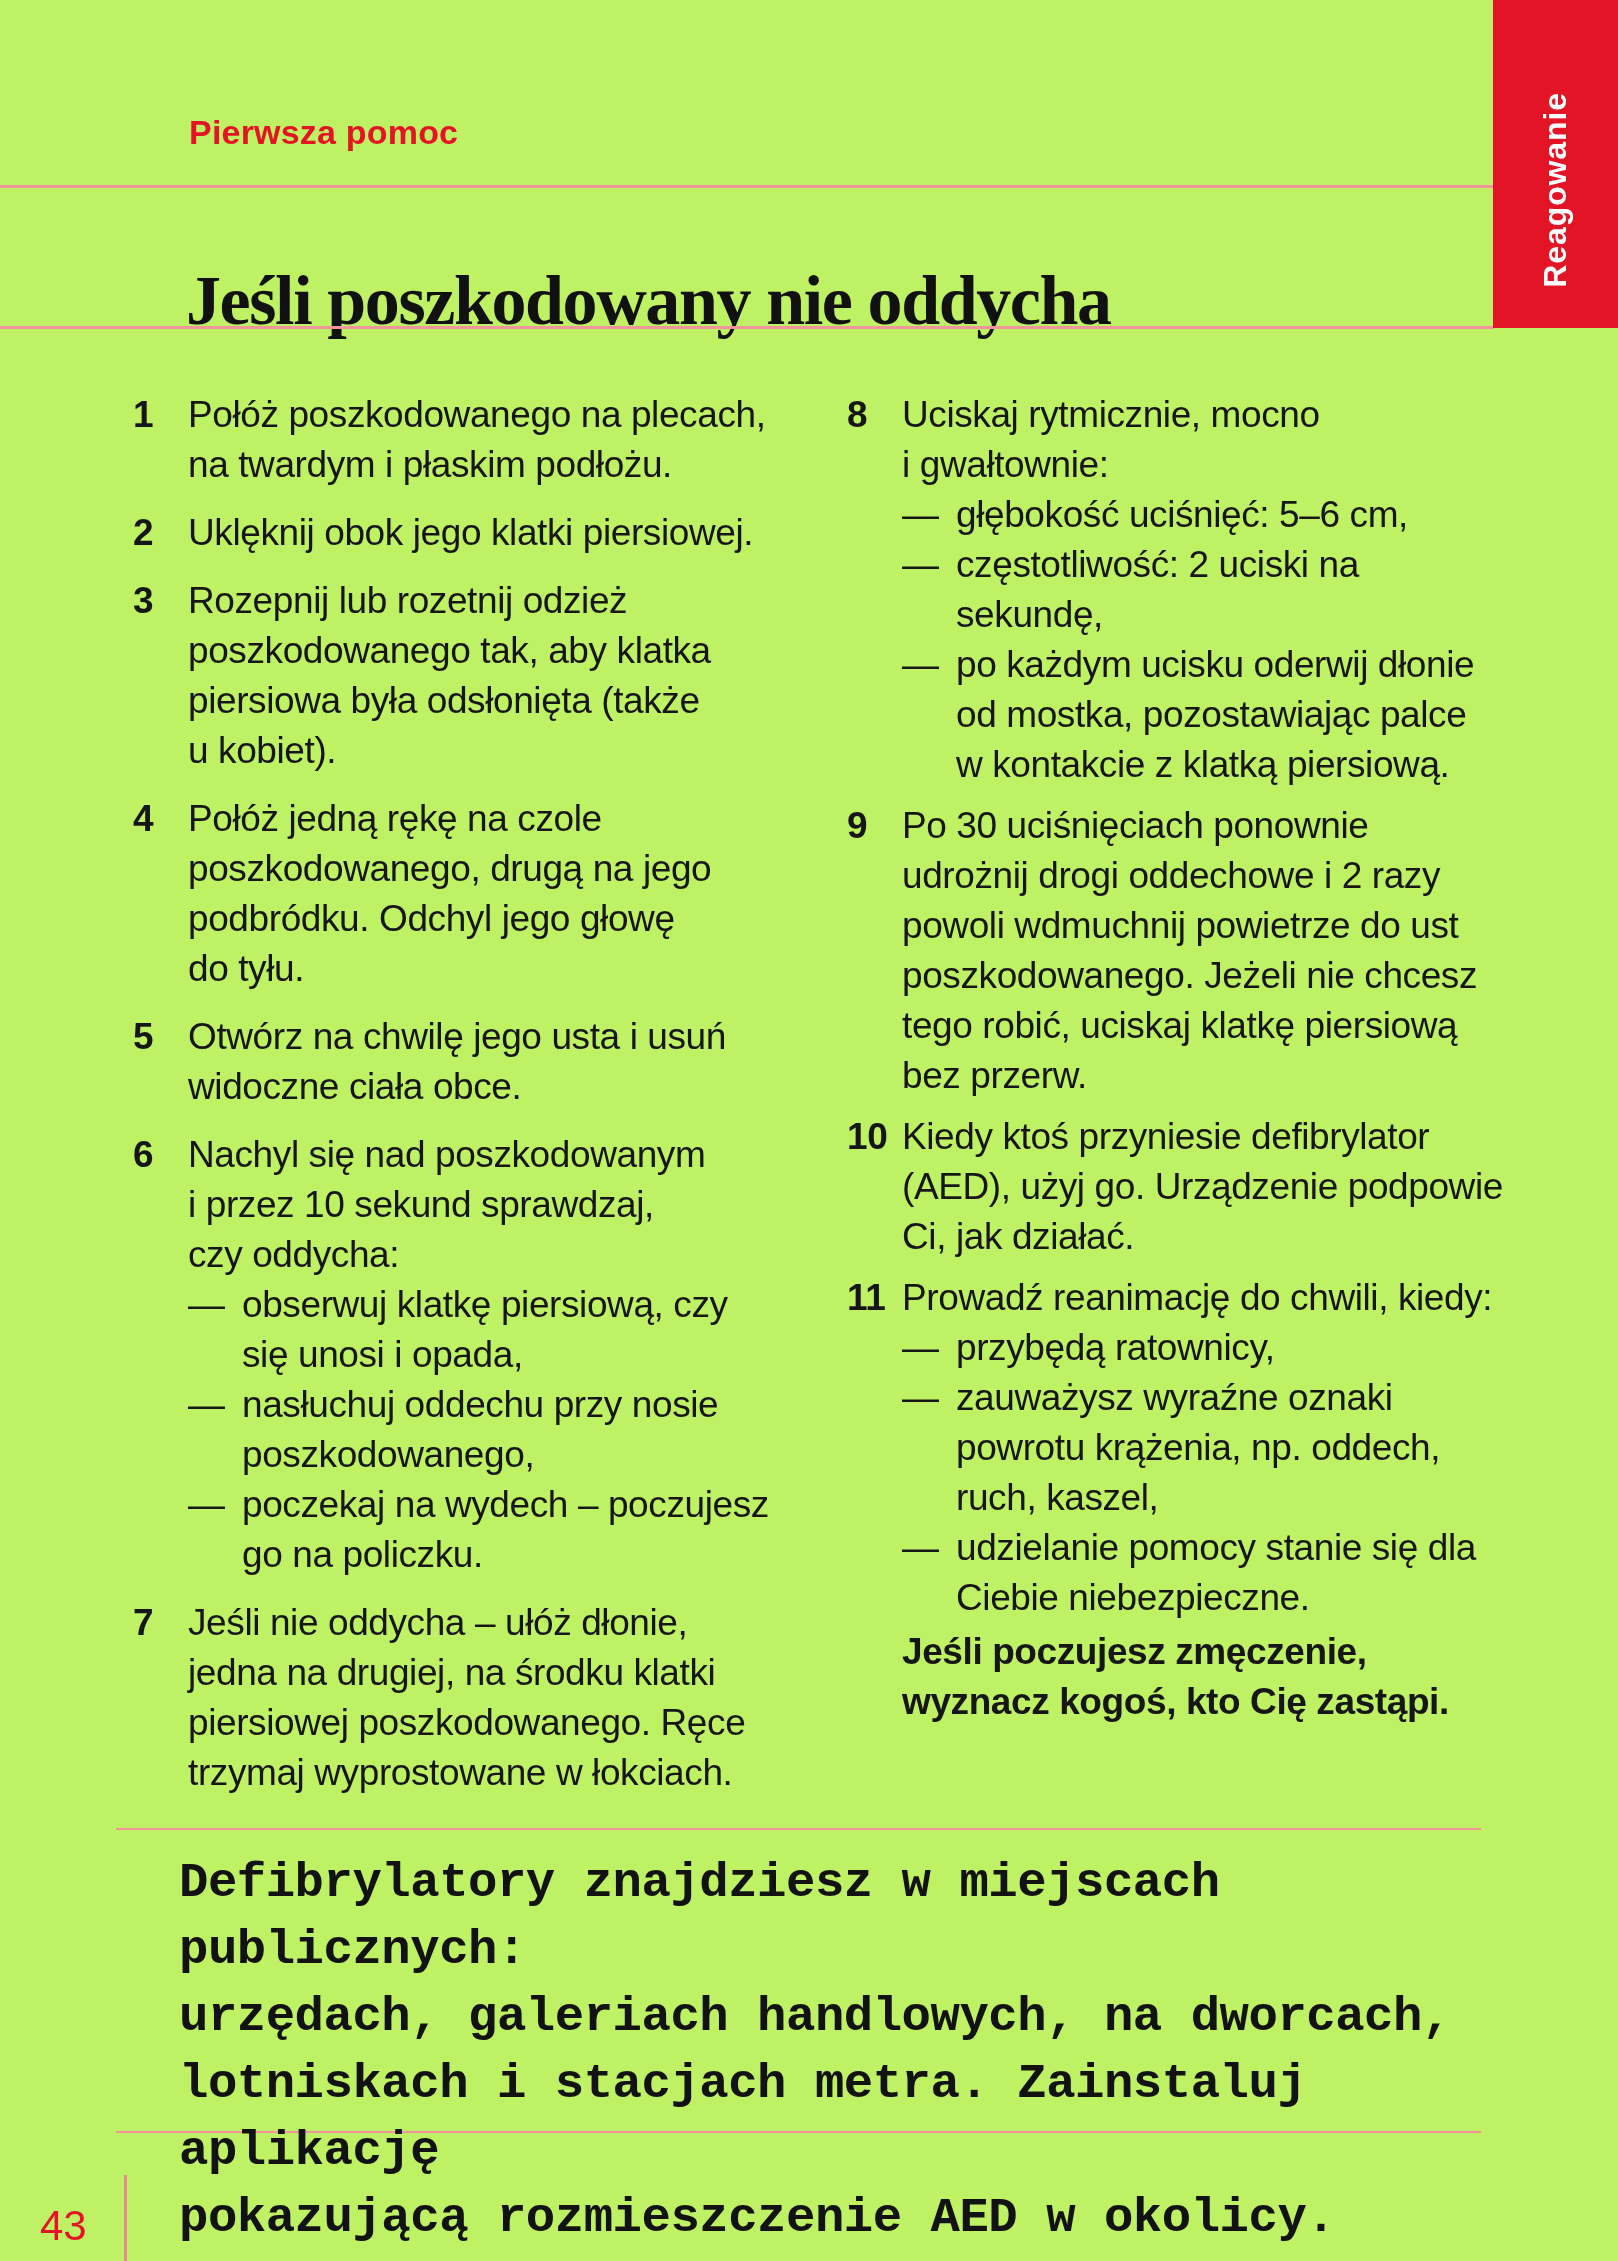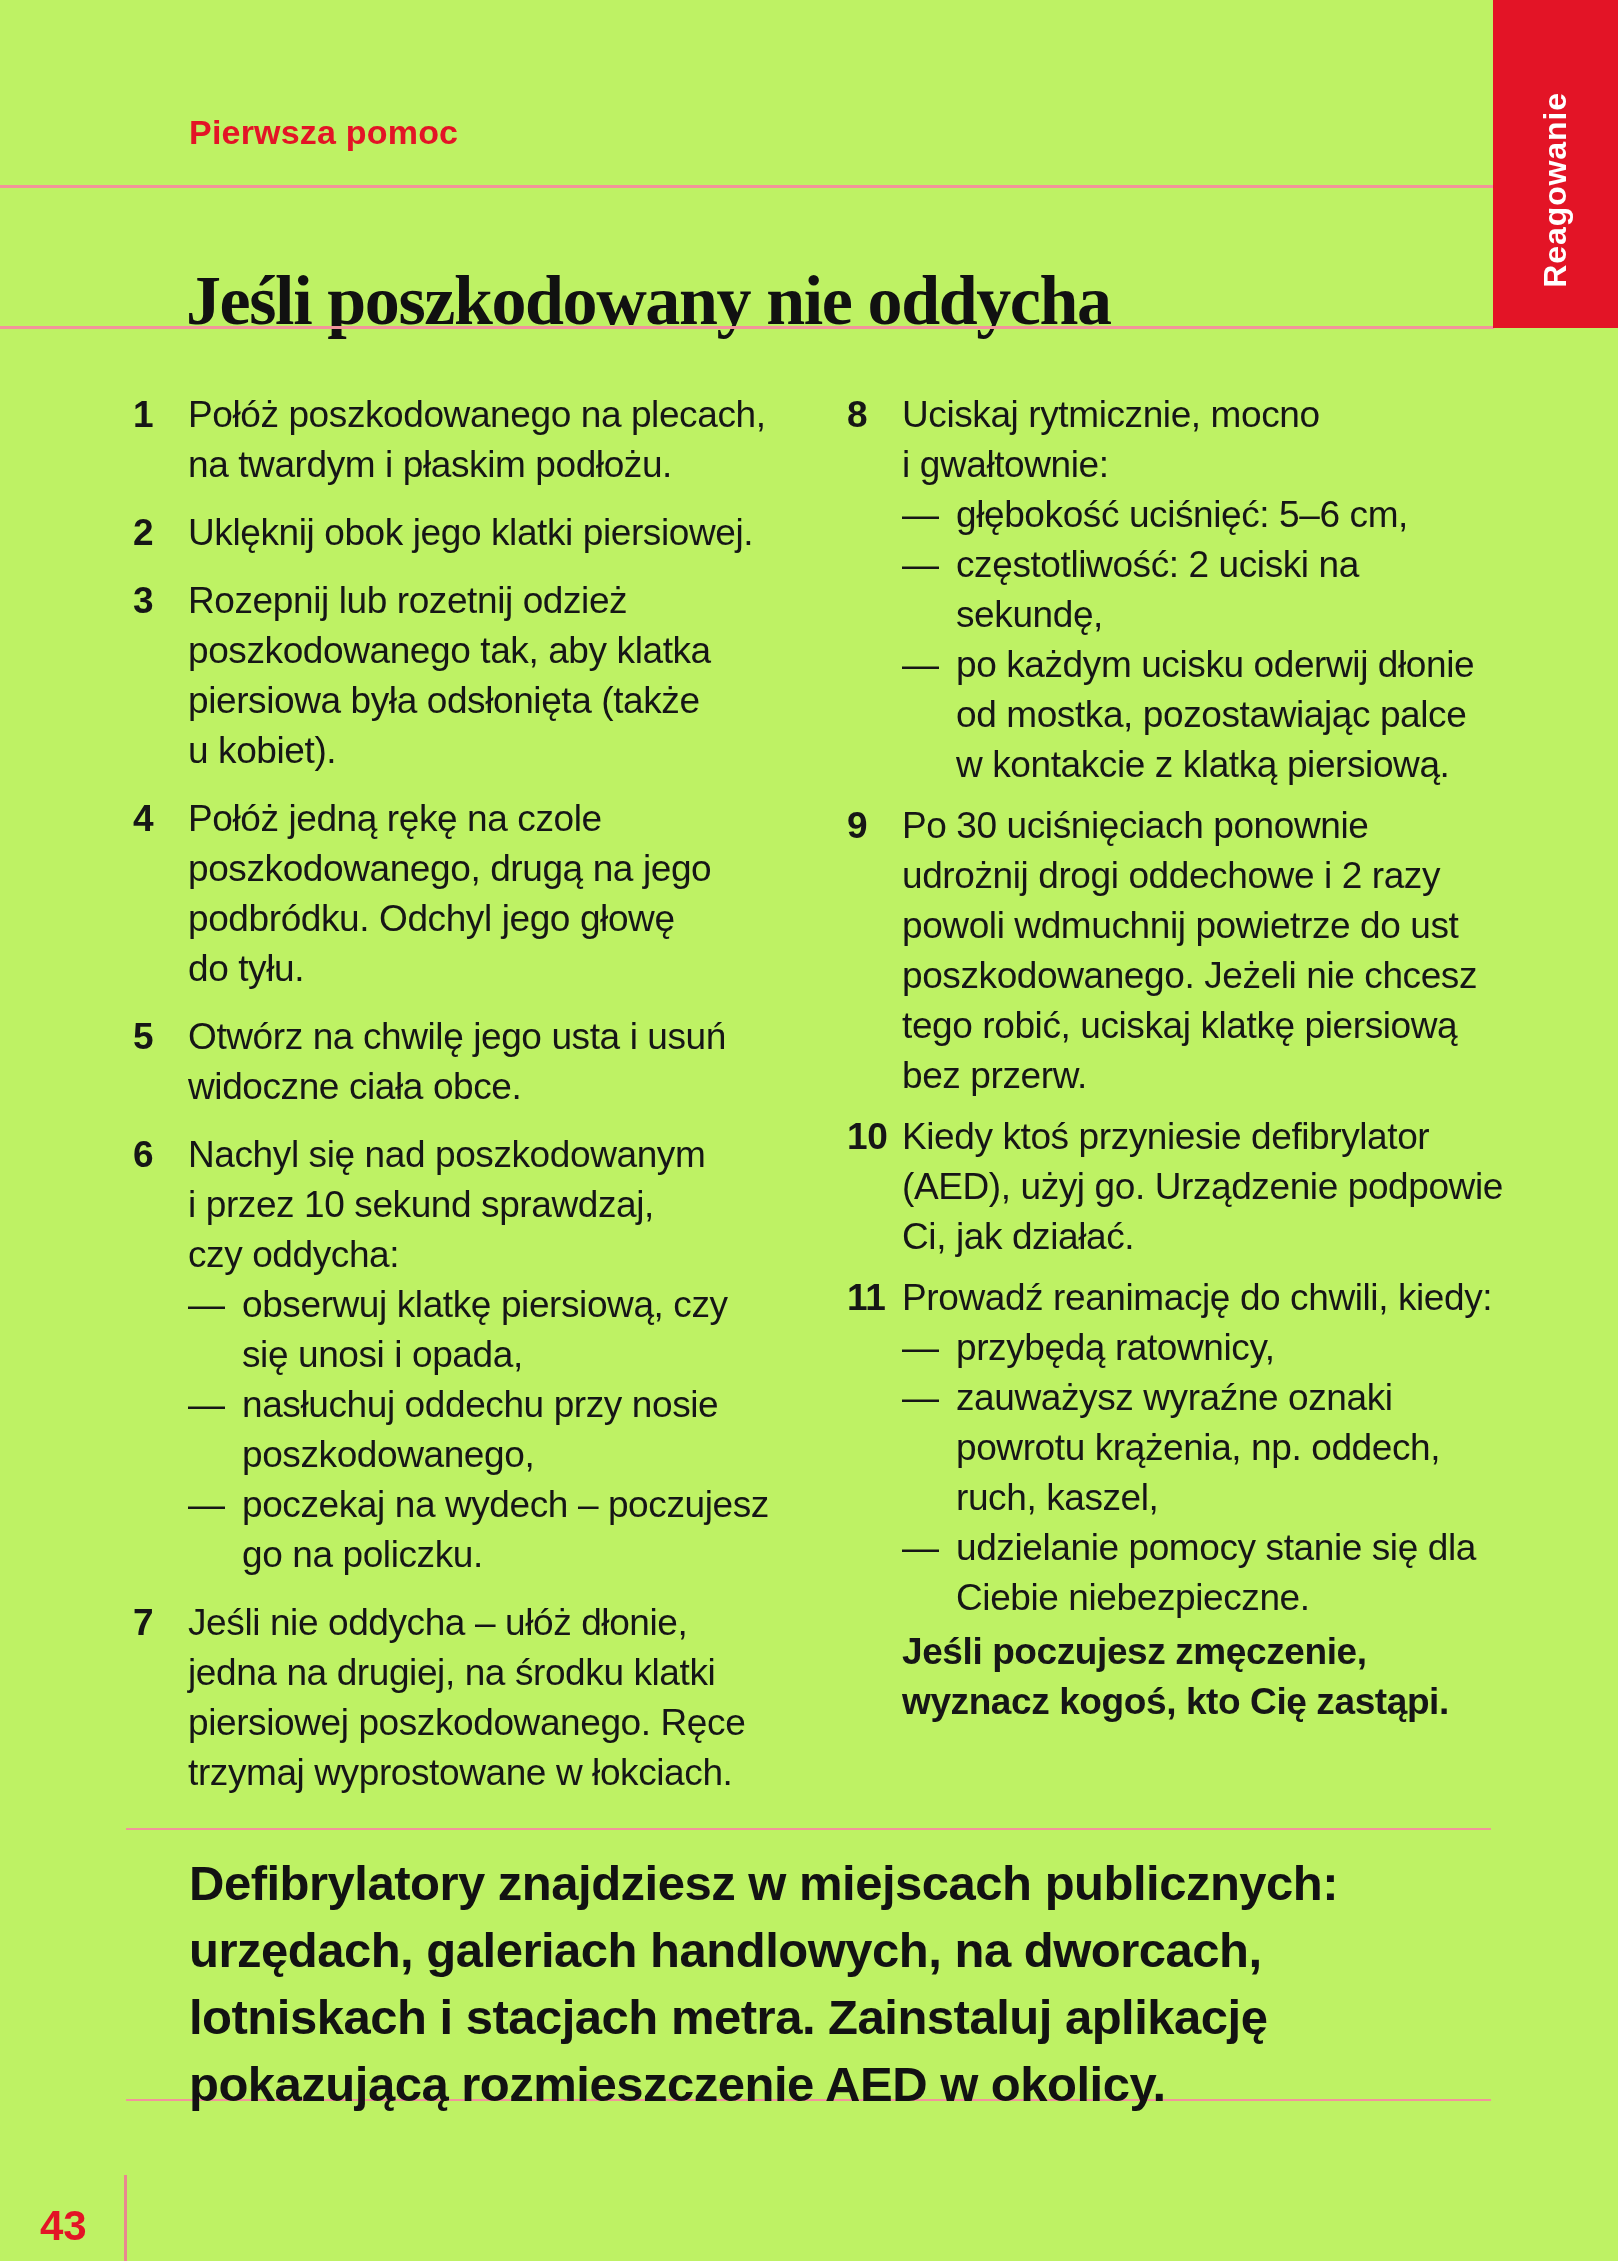--- a/index.html
+++ b/index.html
@@ -44,33 +44,34 @@
   .col-left  .item + .item { margin-top:18px; }
   .col-right .item + .item { margin-top:11px; }
   .item-num { flex:none; width:55px; font-weight:700; }
   .item-body { }
   .lines { white-space:pre-line; }
   .sub { display:flex; align-items:flex-start; }
   .dash { flex:none; width:54px; }
   .note { font-weight:700; margin-top:4px; white-space:pre-line; }
   
   .infobox {
-    position:absolute; left:126px; top:1828px; width:1365px; height:273px;
+    position:absolute; left:116px; top:1828px; width:1365px; height:305px;
     box-sizing:border-box;
     border-top:2.7px solid #f2949b; border-bottom:2.7px solid #f2949b;
     padding:20px 0 0 63px;
+    font-family:Liberation Mono, monospace;
   }
   .infobox-text {
     font-size:49px; line-height:67px; font-weight:700;
     letter-spacing:-0.5px; white-space:pre-line; color:#121212;
   }
   
   .page-number {
     position:absolute; left:40px; top:2205px;
-    font-size:42px; font-weight:700; line-height:1; color:#e31426;
+    font-size:42px; font-weight:400; line-height:1; color:#e31426;
   }
   .footer-vline {
     position:absolute; left:124px; top:2175px; width:2.7px; height:87px;
     background:#ea8790;
   }
 </style>
 </head>
 <body>
 
 <div class="page">

